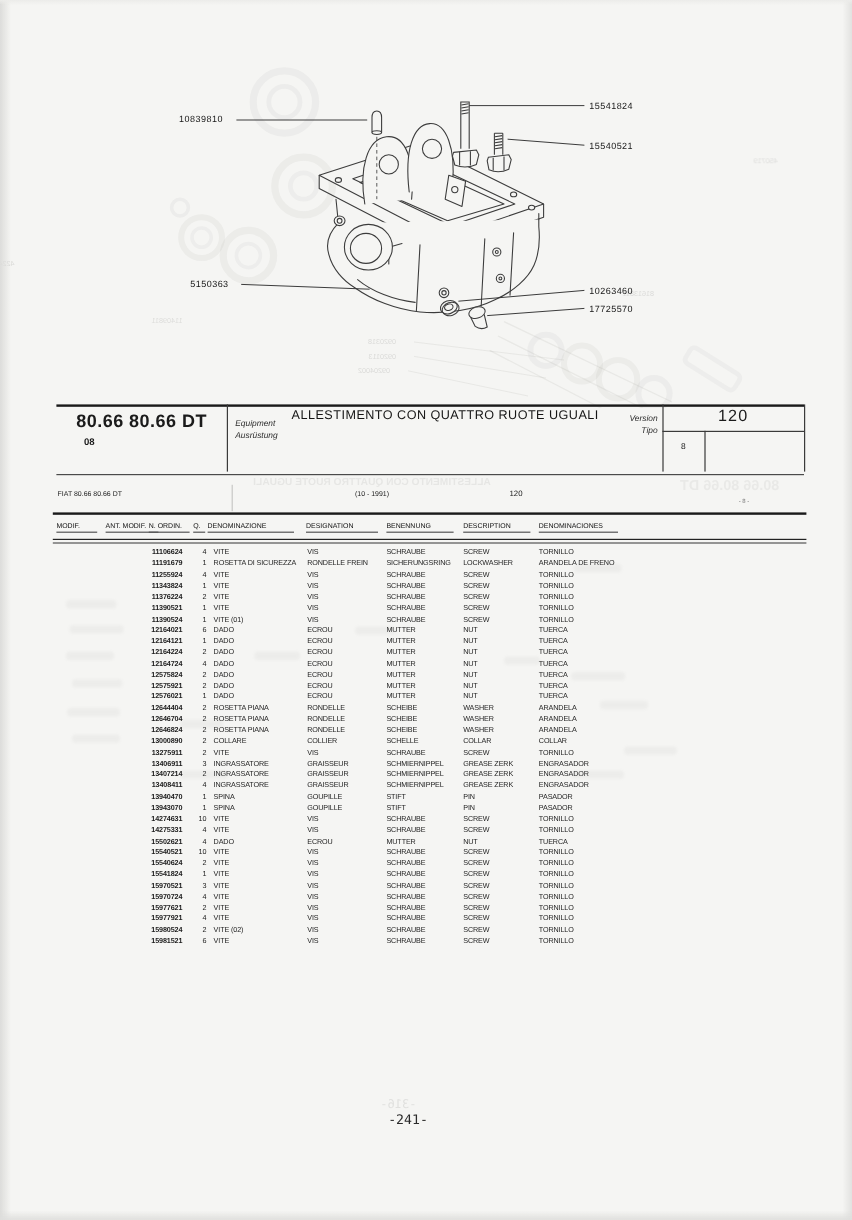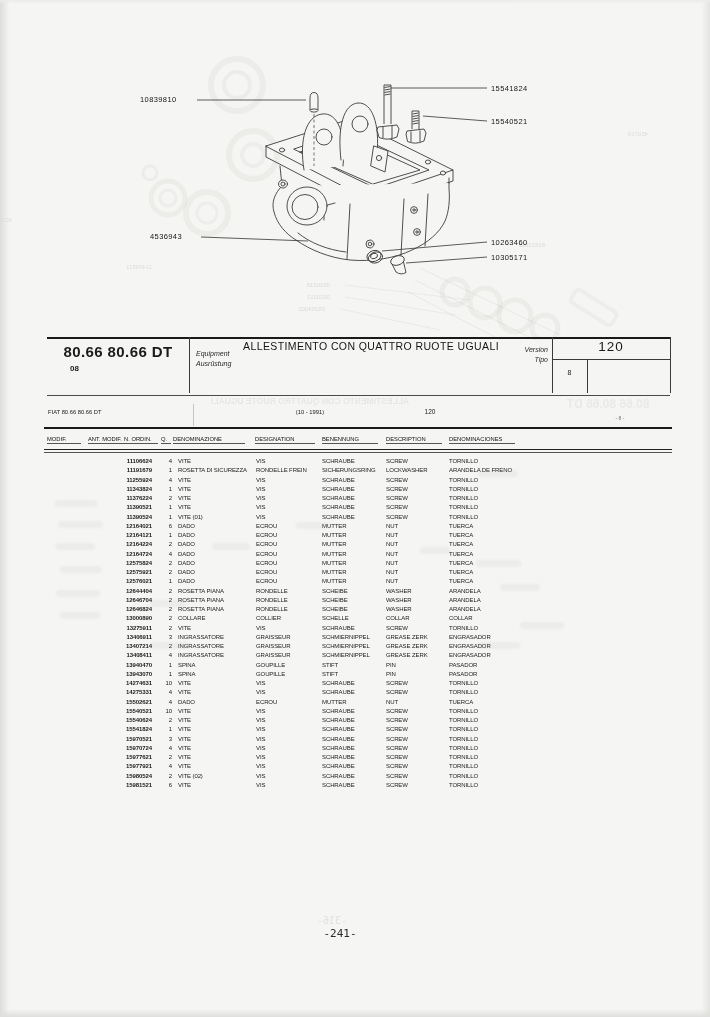--- a/index.html
+++ b/index.html
@@ -7,21 +7,21 @@
         font-family:"Liberation Sans",sans-serif;color:#1b1b1b;}
   .abs{position:absolute;}
   
   .edge-l{left:0;top:0;width:9px;height:1017px;background:linear-gradient(90deg,#dcdcda,rgba(245,245,243,0));}
   .edge-r{right:0;top:0;width:8px;height:1017px;background:linear-gradient(270deg,#e2e2e0,rgba(245,245,243,0));}
   .edge-b{left:0;bottom:0;width:710px;height:8px;background:linear-gradient(0deg,#dededc,rgba(245,245,243,0));}
   .edge-t{left:0;top:0;width:710px;height:4px;background:linear-gradient(180deg,#ebebe9,rgba(245,245,243,0));}
 
   
   .callout{font-size:7.5px;letter-spacing:.4px;color:#161616;white-space:nowrap;}
-  .r{text-align:left;}
+  .r{text-align:center;}
 
   
   .hbox{left:47px;top:337px;width:623px;height:56px;border-top:2px solid #1a1a1a;border-bottom:1px solid #4a4a4a;}
   .vline{position:absolute;width:1px;background:#3a3a3a;}
   .hline{position:absolute;height:1px;background:#3a3a3a;}
   .model{left:52px;top:343px;width:132px;text-align:center;font-size:15px;font-weight:bold;letter-spacing:.4px;}
   .model-code{left:70px;top:364px;font-size:8px;font-weight:bold;}
   .equip{left:196px;width:90px;font-size:7px;font-style:italic;color:#2c2c2c;}
   .title{left:194px;top:340px;width:354px;text-align:center;font-size:10.5px;letter-spacing:.4px;color:#151515;}
   .vers{left:480px;width:68px;text-align:right;font-size:7px;font-style:italic;color:#2c2c2c;}
@@ -171,23 +171,23 @@
       <text x="545" y="247" transform="scale(-1,1) translate(-1090,0)" opacity=".5" id="g3">81613811</text>
       <text x="330" y="287" transform="scale(-1,1) translate(-660,0)" opacity=".5" id="g4">0920318</text>
       <text x="330" y="299" transform="scale(-1,1) translate(-660,0)" opacity=".5" id="g5">0920113</text>
       <text x="325" y="311" transform="scale(-1,1) translate(-650,0)" opacity=".5" id="g6">09204002</text>
     </g>
   </svg>
 
   <div class="abs callout r" style="left:140px;top:95px;width:55px">10839810</div>
   <div class="abs callout" style="left:491px;top:84px">15541824</div>
   <div class="abs callout" style="left:491px;top:117px">15540521</div>
-  <div class="abs callout r" style="left:150px;top:232px;width:49px">4536943</div>
+  <div class="abs callout r" style="left:150px;top:232px;width:49px">5150363</div>
   <div class="abs callout" style="left:491px;top:238px">10263460</div>
-  <div class="abs callout" style="left:491px;top:253px">10305171</div>
+  <div class="abs callout" style="left:491px;top:253px">17725570</div>
 
   <div class="abs hbox"></div>
   <div class="vline" style="left:189px;top:337px;height:56px"></div>
   <div class="vline" style="left:552px;top:337px;height:56px"></div>
   <div class="vline" style="left:670px;top:337px;height:56px"></div>
   <div class="hline" style="left:552px;top:359px;width:118px"></div>
   <div class="vline" style="left:587px;top:359px;height:34px"></div>
 
   <div class="abs model">80.66 80.66 DT</div>
   <div class="abs model-code">08</div>

